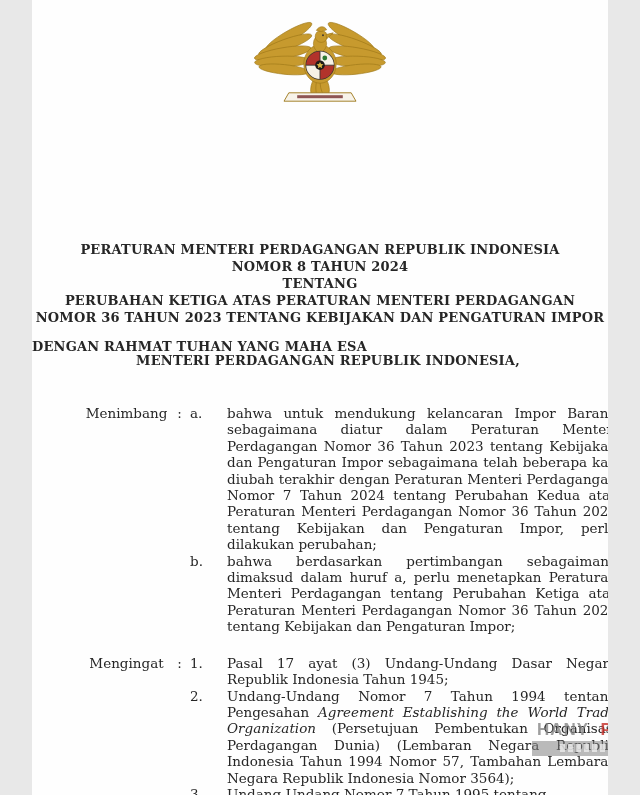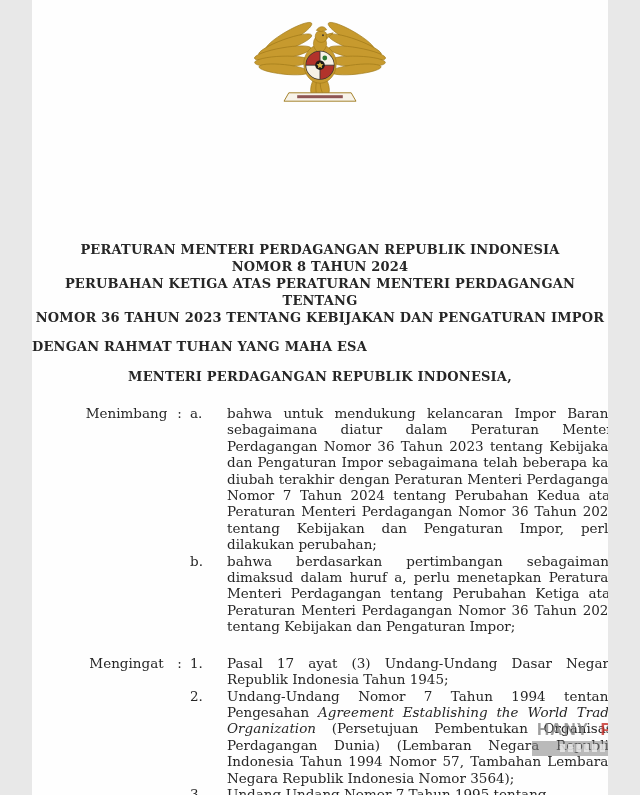--- a/index.html
+++ b/index.html
@@ -38,27 +38,28 @@
     top: 339px;
     left: 0;
     width: 100%;
     text-align: left;
     font-weight: bold;
     font-size: 13px;
     letter-spacing: 0.2px;
   }
   .authority {
     position: absolute;
-    top: 369px;
+    top: 353px;
     left: 0;
     width: 100%;
     text-align: center;
     font-weight: bold;
     font-size: 13px;
     letter-spacing: 0.2px;
+    padding-left: 8px;
   }
   .clauses {
     position: absolute;
     top: 405px;
     left: 52px;
     width: 533px;
     font-size: 13.5px;
     line-height: 16.4px;
   }
   .clause-grid {
@@ -165,22 +166,22 @@
           <path d="M58,138 L162,138 L170,152 L50,152 Z" fill="#f7f3ea" stroke="#9c7617" stroke-width="1.5"></path>
           <rect x="72" y="142" width="76" height="5" fill="#6b2020" opacity="0.75"></rect>
         </g>
       </svg>
     </span>
   </div>
 
   <div class="title-block">
     <div>PERATURAN MENTERI PERDAGANGAN REPUBLIK INDONESIA</div>
     <div>NOMOR 8 TAHUN 2024</div>
+    <div>TENTANG</div>
     <div>PERUBAHAN KETIGA ATAS PERATURAN MENTERI PERDAGANGAN</div>
-    <div>TENTANG</div>
     <div>NOMOR 36 TAHUN 2023 TENTANG KEBIJAKAN DAN PENGATURAN IMPOR</div>
   </div>
 
   <div class="invocation">DENGAN RAHMAT TUHAN YANG MAHA ESA</div>
   <div class="authority">MENTERI PERDAGANGAN REPUBLIK INDONESIA,</div>
 
   <div class="clauses">
 
     <div class="clause-grid">
       <div class="clause-label">Menimbang</div>

